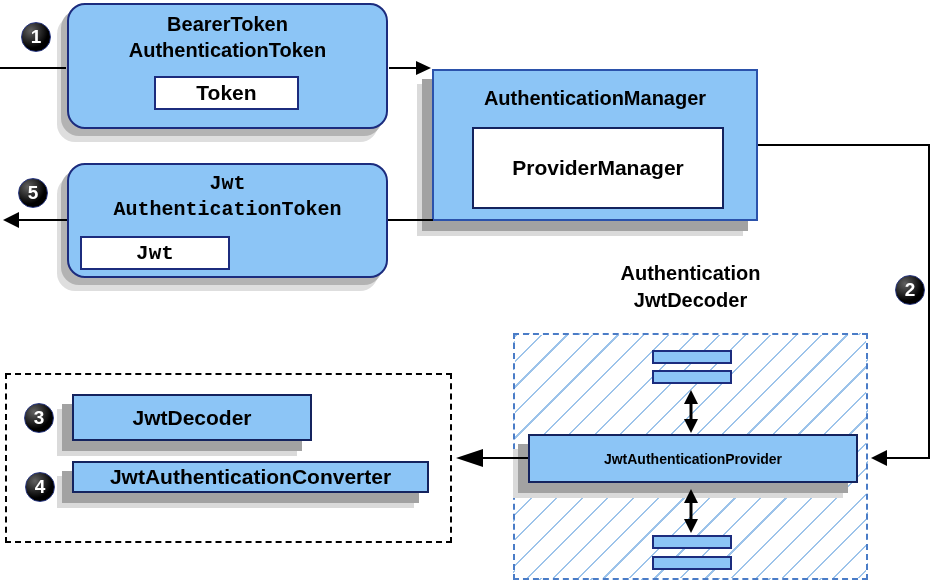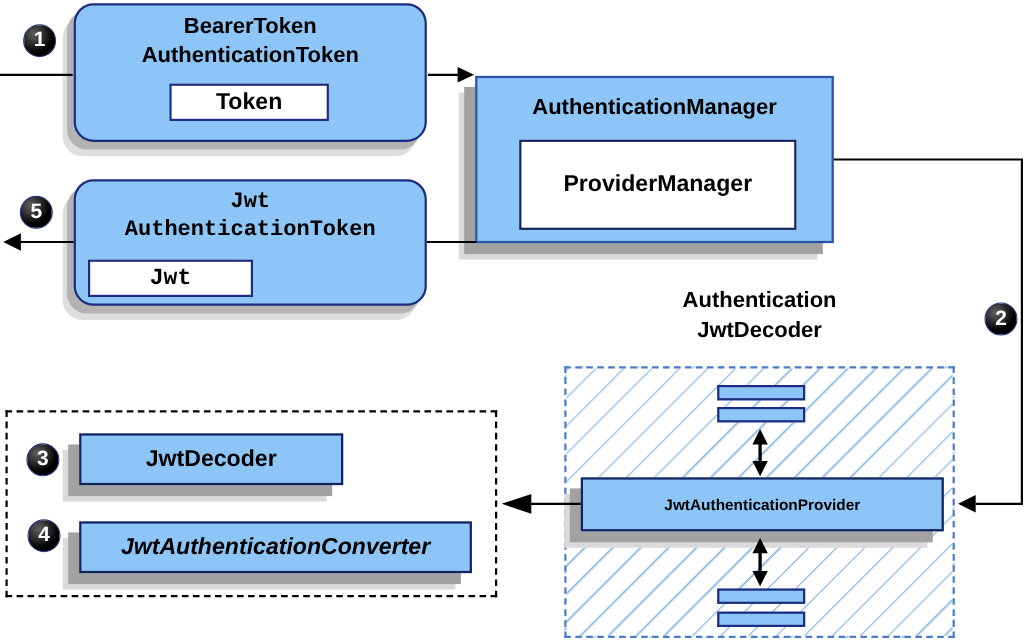--- a/index.html
+++ b/index.html
@@ -105,21 +105,21 @@
   </div>
 
   <div class="node rect-dark ctr z2" style="left:528px;top:434px;width:330px;height:49px;font-size:14px;">
     <span>JwtAuthenticationProvider</span>
   </div>
 
   <div class="node rect-dark ctr z2" style="left:72px;top:394px;width:240px;height:47px;font-size:21px;">
     <span>JwtDecoder</span>
   </div>
 
-  <div class="node rect-dark ctr z2" style="left:72px;top:474px;width:357px;height:47px;font-size:21px;font-style:italic;">
+  <div class="node rect-dark ctr z2" style="left:72px;top:461px;width:357px;height:32px;font-size:21px;">
     <span>JwtAuthenticationConverter</span>
   </div>
 
   <svg class="connectors" width="932" height="584" viewBox="0 0 932 584">
     <g stroke="#000" stroke-width="2" fill="none">
       <path d="M0,68 L66,68"></path>
       <path d="M389,68 L423,68"></path>
       <path d="M758,145 L929,145 L929,458 L887,458"></path>
       <path d="M388,220 L433,220"></path>
       <path d="M67,220 L18,220"></path>

